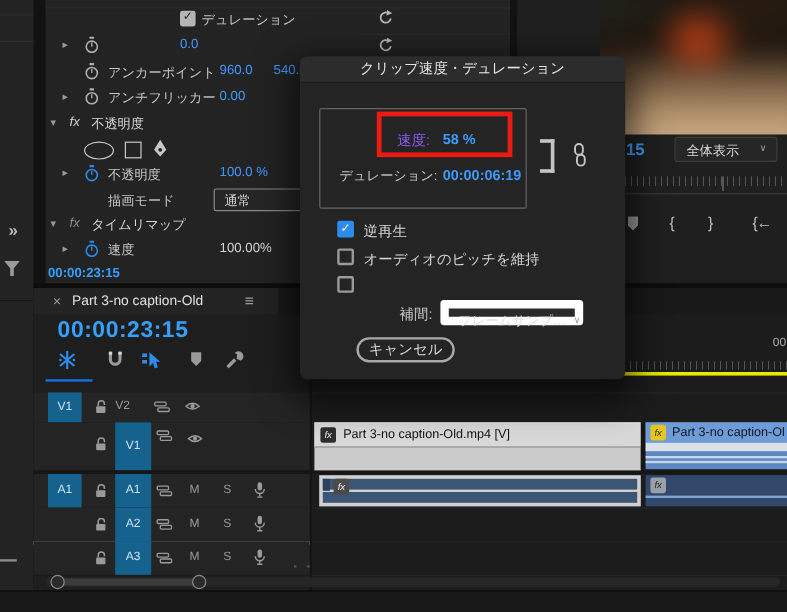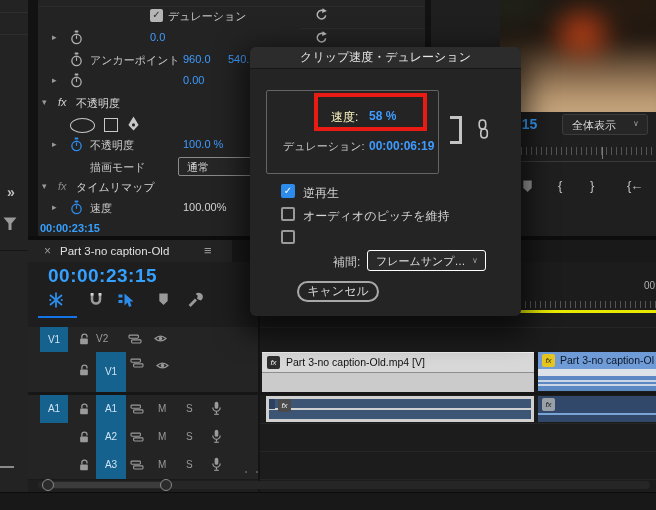--- a/index.html
+++ b/index.html
@@ -159,20 +159,21 @@
     <span class="r lbl nowrap" style="left:52px;top:53px;width:95px;">アンカーポイント</span>
     <span class="r blue" style="left:145px;top:53px;">960.0</span>
     <span class="r blue" style="left:190px;top:53px;">540.0</span>
 
     <span class="r ec-caret" style="left:14px;top:75px;">▸</span>
     <span class="r" style="left:32px;top:73px;color:#b0b0b0;">
       <svg width="13" height="15">
           <use href="#sym-stopwatch"></use>
         </svg>
     </span>
+    <span class="r lbl nowrap" style="left:52px;top:74px;width:95px;">アンチフリッカー</span>
     <span class="r blue" style="left:145px;top:74px;">0.00</span>
 
     <span class="r ec-caret" style="left:4px;top:97px;">▾</span>
     <span class="r fx-it" style="left:20px;top:96px;color:#d0d0d0;">fx</span>
     <span class="r nowrap" style="left:38px;top:96px;width:90px;color:#d8d8d8;">不透明度</span>
 
     <span class="r" style="left:32px;top:118px;width:23px;height:13px;border:1.5px solid #c8c8c8;border-radius:50%;"></span>
     <span class="r" style="left:66px;top:118px;width:12px;height:12px;border:1.5px solid #c8c8c8;"></span>
     <span class="r" style="left:89px;top:116px;color:#c8c8c8;">
       <svg width="13" height="15">
@@ -444,21 +445,21 @@
     <div class="r" style="left:228px;top:231px;width:2px;height:2px;background:#555;"></div>
   </div>
 
   <div class="r" style="left:0;top:492px;width:656px;height:18px;background:#181818;border-top:1px solid #0c0c0c;"></div>
 
   <div class="r" id="dialog">
     <div class="titlebar">クリップ速度・デュレーション</div>
 
     <div class="r" style="left:16px;top:43px;width:171px;height:82px;border:1px solid #646464;border-radius:2px;"></div>
 
-    <span class="r" style="left:81px;top:62px;font-size:12px;color:#fef9c3;">速度:</span>
+    <span class="r" style="left:81px;top:62px;font-size:12px;color:#8b5cf6;">速度:</span>
     <span class="r blue" style="left:119px;top:62px;font-size:12px;font-weight:bold;">58 %</span>
 
     <div class="r" style="left:64px;top:46px;width:113px;height:38px;border:4px solid #ea1b12;box-sizing:border-box;"></div>
 
     <span class="r" style="left:33px;top:92px;font-size:11px;color:#c8c8c8;">デュレーション:</span>
     <span class="r blue" style="left:119px;top:92px;font-size:12px;font-weight:bold;">00:00:06:19</span>
 
     <div class="r" style="left:200px;top:69px;width:12px;height:28px;border-top:3px solid #c4c4c4;border-right:3px solid #c4c4c4;border-bottom:3px solid #c4c4c4;box-sizing:border-box;"></div>
     <span class="r" style="left:226px;top:72px;color:#c4c4c4;">
       <svg width="14" height="20">
@@ -468,21 +469,21 @@
 
     <span class="r chk on" style="left:31px;top:137px;">✓</span>
     <span class="r nowrap" style="left:53px;top:138px;width:120px;font-size:12px;color:#d6d6d6;">逆再生</span>
 
     <span class="r chk off" style="left:31px;top:160px;"></span>
     <span class="r nowrap" style="left:53px;top:161px;width:160px;font-size:12px;color:#d6d6d6;">オーディオのピッチを維持</span>
 
     <span class="r chk off" style="left:31px;top:183px;"></span>
 
     <span class="r" style="left:83px;top:207px;font-size:12px;color:#c8c8c8;">補間:</span>
-    <div class="r" style="left:117px;top:203px;width:119px;height:21px;background:#2a2a2a;border:1px solid #ffffff;border-radius:3px;box-sizing:border-box;">
+    <div class="r" style="left:117px;top:203px;width:119px;height:21px;background:#2a2a2a;border:7px solid #ffffff;border-radius:3px;box-sizing:border-box;">
       <span class="r nowrap" style="left:8px;top:3px;width:92px;font-size:11px;color:#e0e0e0;">フレームサンプ…</span>
       <span class="r dim" style="left:104px;top:5px;font-size:8px;">∨</span>
     </div>
 
     <div class="r pill" style="left:47px;top:234px;width:82px;height:21px;border:2px solid #a8a8a8;box-sizing:border-box;line-height:17px;font-size:12px;color:#d6d6d6;">キャンセル</div>
   </div>
 
 </div>
 
 </body></html>

